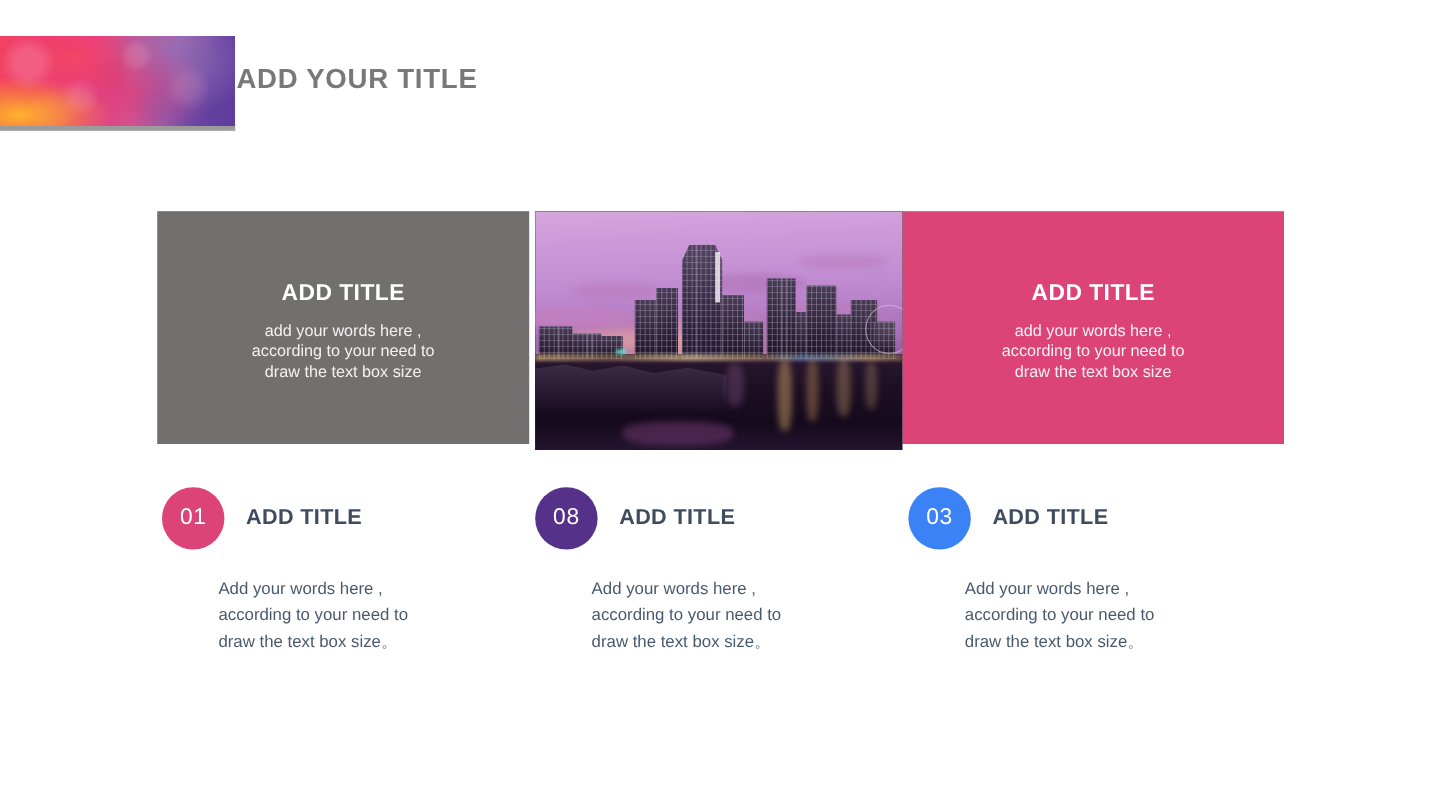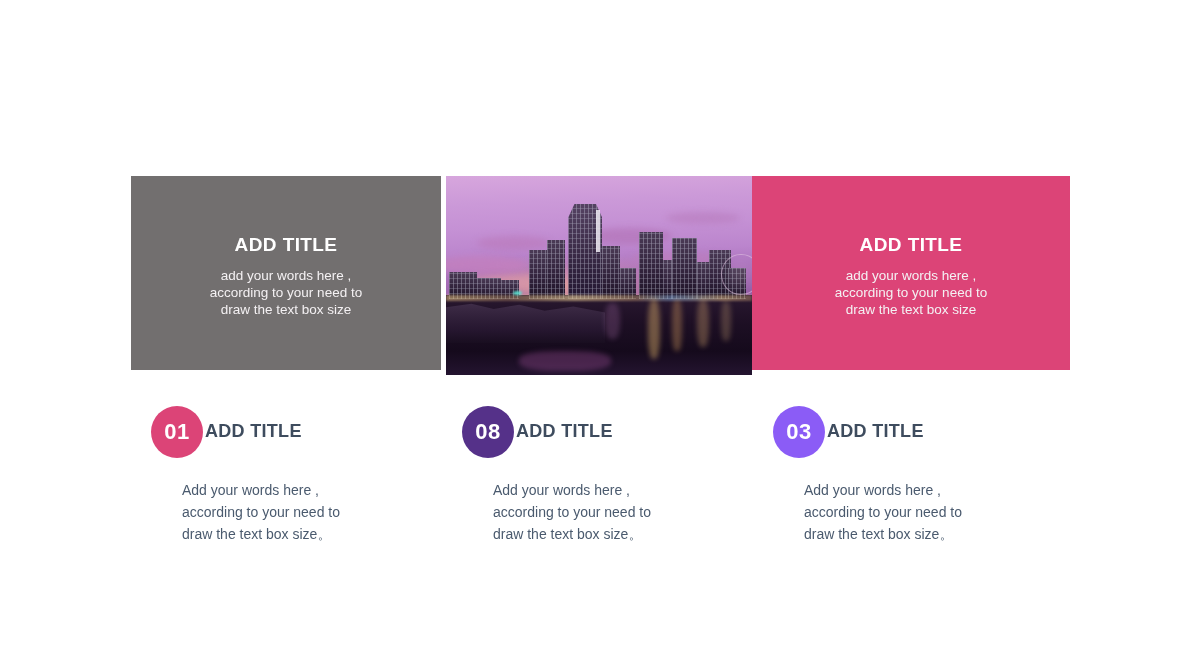--- a/index.html
+++ b/index.html
@@ -301,37 +301,37 @@
   .item-2 { left: 446px; }
   .item-3 { left: 757px; }
 
   .item-head {
     position: relative;
     height: 56px;
   }
 
   .badge {
     position: absolute;
-    left: 16px;
+    left: 0;
     top: 0;
     width: 52px;
     height: 52px;
     border-radius: 50%;
     display: flex;
     align-items: center;
     justify-content: center;
-    font-size: 22px;
-    font-weight: bold;
+    font-size: 19px;
+    font-weight: normal;
     color: #ffffff;
     letter-spacing: 0.5px;
   }
 
   .badge-1 { background: #DC4477; }
   .badge-2 { background: #553189; }
-  .badge-3 { background: #8b5cf6; }
+  .badge-3 { background: #3b82f6; }
 
   .item-title {
     position: absolute;
     left: 70px;
     top: 15px;
     font-size: 18px;
     font-weight: bold;
     color: #3E4C5E;
     letter-spacing: 0.3px;
     white-space: nowrap;
@@ -344,20 +344,29 @@
     line-height: 22px;
     color: #4A5A6E;
     white-space: pre-line;
   }
 </style>
 </head>
 <body>
 
 <div class="slide">
 
+  <div class="header-area">
+    <div class="ribbon-wrap">
+      <div class="ribbon-shadow"></div>
+      <div class="ribbon">
+        <div class="ribbon-texture"></div>
+      </div>
+    </div>
+    <div class="header-title">ADD YOUR TITLE</div>
+  </div>
 
   <div class="panels">
 
     <div class="panel panel-gray">
       <div class="panel-title">ADD TITLE</div>
       <div class="panel-body">add your words here ,
 acсording to your need to
 draw the text box size</div>
     </div>
 

